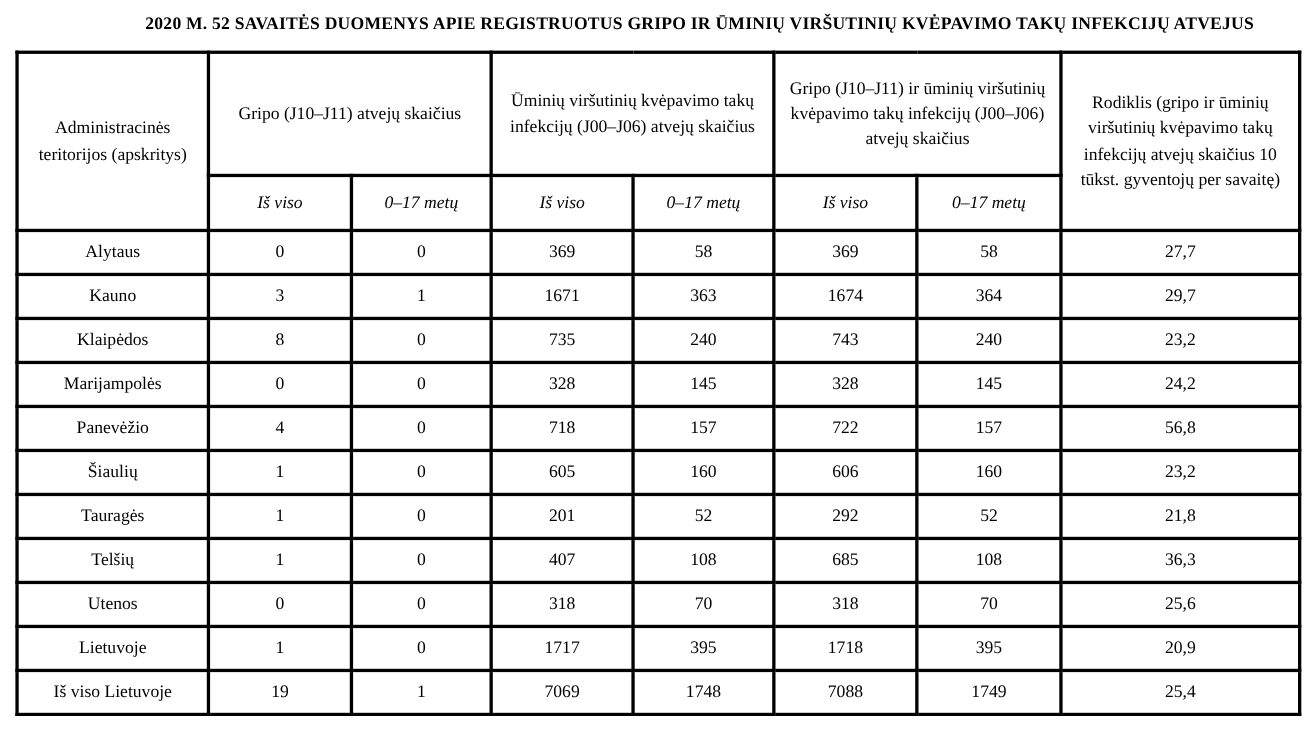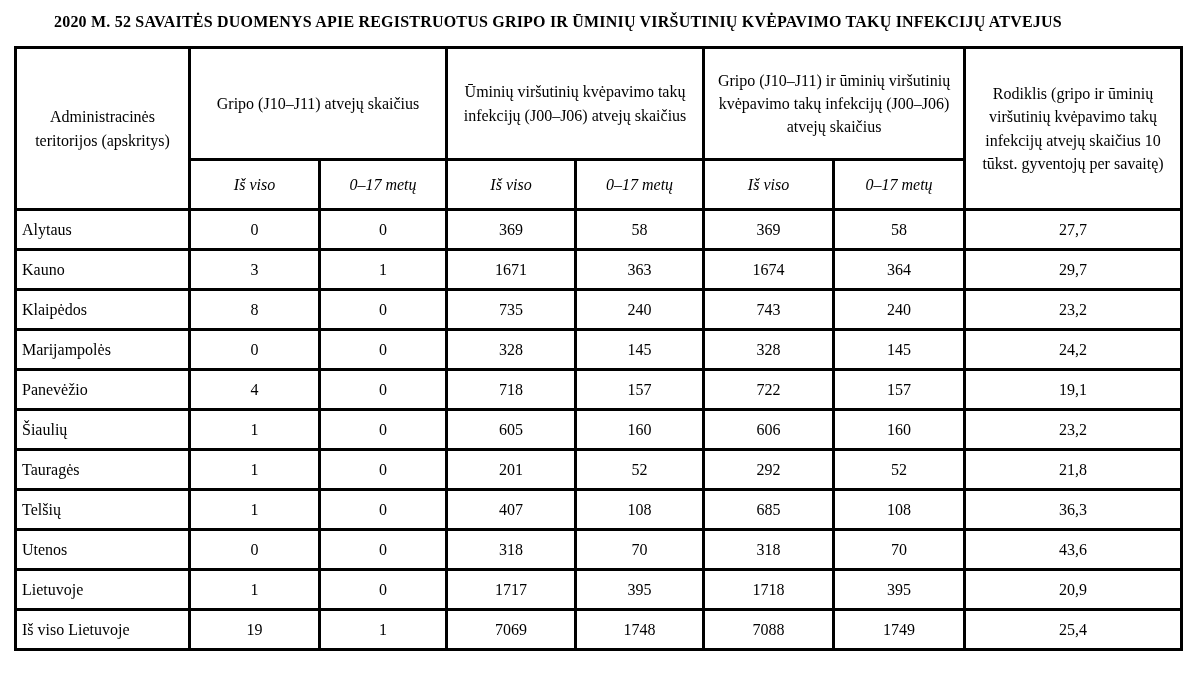--- a/index.html
+++ b/index.html
@@ -11,21 +11,21 @@
     width: 1193px;
     font-family: "Liberation Serif", "DejaVu Serif", serif;
     color: #000000;
   }
   .page {
     padding: 6px 13px 0 14px;
     box-sizing: border-box;
   }
   .title {
     font-weight: bold;
-    text-align: left;
+    text-align: right;
     font-size: 16px;
     line-height: 1.5;
     margin: 4px 40px 12px 40px;
     letter-spacing: 0.2px;
   }
   table.data-table {
     border-collapse: collapse;
     table-layout: fixed;
     width: 1166px;
   }
@@ -44,21 +44,21 @@
     line-height: 1.45;
   }
   tr.group-row { height: 112px; }
   tr.sub-row   { height: 50px; font-style: italic;  }
   tbody tr     { height: 40px;  }
   tbody td {
     text-align: center;
     vertical-align: middle;
   }
   tbody td.territory {
-    text-align: left;
+    text-align: center;
     padding-left: 5px;
   }
 </style>
 </head>
 <body>
 
 <div class="page">
 
   <div class="title">2020 M. 52 SAVAITĖS DUOMENYS APIE REGISTRUOTUS GRIPO IR ŪMINIŲ VIRŠUTINIŲ KVĖPAVIMO TAKŲ INFEKCIJŲ ATVEJUS</div>
 
@@ -132,21 +132,21 @@
     <td>24,2</td>
   </tr>
         <tr>
     <td class="territory">Panevėžio</td>
     <td>4</td>
     <td>0</td>
     <td>718</td>
     <td>157</td>
     <td>722</td>
     <td>157</td>
-    <td>19,1</td>
+    <td>56,8</td>
   </tr>
         <tr>
     <td class="territory">Šiaulių</td>
     <td>1</td>
     <td>0</td>
     <td>605</td>
     <td>160</td>
     <td>606</td>
     <td>160</td>
     <td>23,2</td>
@@ -172,21 +172,21 @@
     <td>36,3</td>
   </tr>
         <tr>
     <td class="territory">Utenos</td>
     <td>0</td>
     <td>0</td>
     <td>318</td>
     <td>70</td>
     <td>318</td>
     <td>70</td>
-    <td>43,6</td>
+    <td>25,6</td>
   </tr>
         <tr>
     <td class="territory">Lietuvoje</td>
     <td>1</td>
     <td>0</td>
     <td>1717</td>
     <td>395</td>
     <td>1718</td>
     <td>395</td>
     <td>20,9</td>

